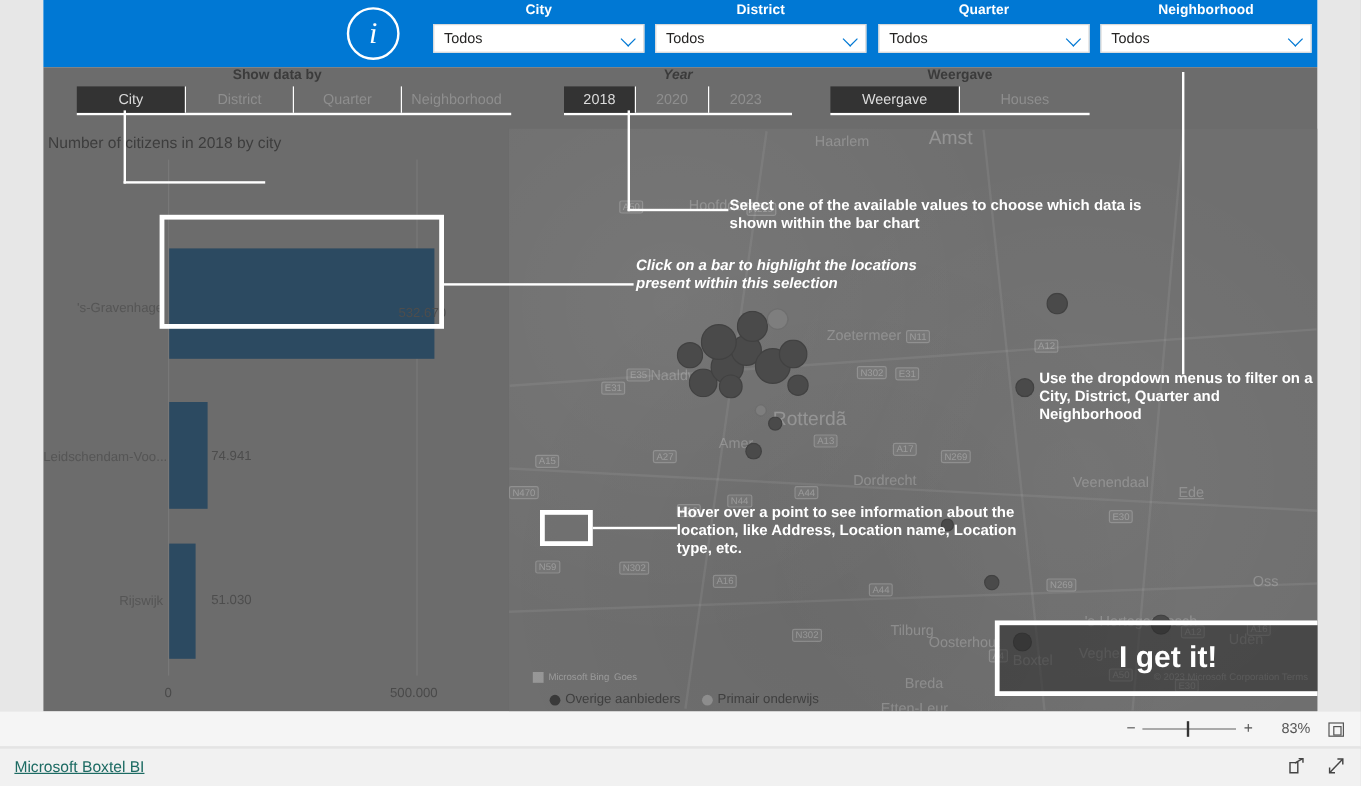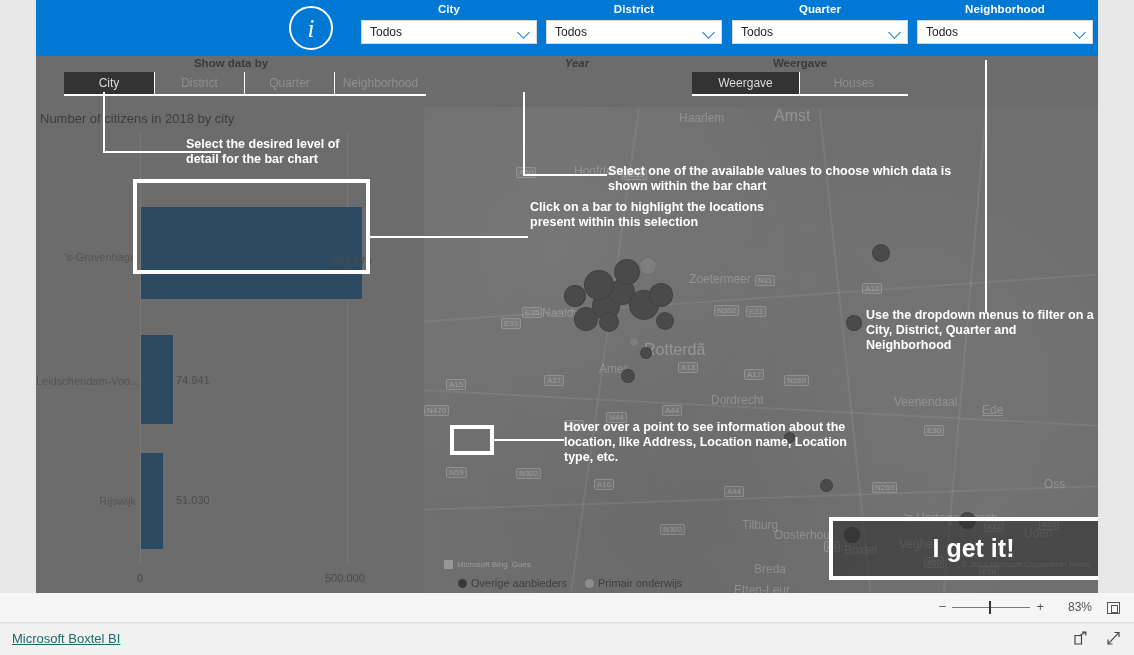--- a/index.html
+++ b/index.html
@@ -257,21 +257,26 @@
 
       <div class="band">
         <div class="band-title" style="left:0px; top:1px; width:390px;">Show data by</div>
         <div class="seg" style="left:28px; top:16px; width:362px;">
           <div class="seg-item on" style="width:91px;">City</div>
           <div class="seg-item" style="width:90px;">District</div>
           <div class="seg-item" style="width:90px;">Quarter</div>
           <div class="seg-item" style="width:91px;">Neighborhood</div>
         </div>
 
-        <div class="band-title" style="left:446px; top:1px; width:190px;font-style:italic;">Year</div>
+        <div class="band-title" style="left:434px; top:1px; width:190px;font-style:italic;">Year</div>
+        <div class="seg" style="left:434px; top:16px; width:190px;">
+          <div class="seg-item on" style="width:60px;">2018</div>
+          <div class="seg-item" style="width:61px;">2020</div>
+          <div class="seg-item" style="width:61px;">2023</div>
+        </div>
 
         <div class="band-title" style="left:656px; top:1px; width:216px;">Weergave</div>
         <div class="seg" style="left:656px; top:16px; width:216px;">
           <div class="seg-item on" style="width:108px;">Weergave</div>
           <div class="seg-item" style="width:108px;">Houses</div>
         </div>
       </div>
 
       <div class="chart-panel">
         <div class="chart-title">Number of citizens in 2018 by city</div>
@@ -396,31 +401,29 @@
           </div>
           <div class="legend-item">
             <span class="legend-dot light"></span>
             <span>Primair onderwijs</span>
           </div>
         </div>
       </div>
 
       <div class="line" style="left:67px; top:36px; width:2px; height:61px;"></div>
       <div class="line" style="left:67px; top:95px; width:118px; height:2px;"></div>
-      <div class="callout" style="left:150px; top:81px; white-space:pre;">Select the desired level of
-detail for the bar chart</div>
 
       <div class="line" style="left:487px; top:36px; width:2px; height:84px;"></div>
       <div class="line" style="left:487px; top:118px; width:84px; height:2px;"></div>
       <div class="callout" style="left:572px; top:108px; white-space:pre;">Select one of the available values to choose which data is
 shown within the bar chart</div>
 
       <div class="hl-box" style="left:97px; top:123px; width:237px; height:95px;"></div>
       <div class="line" style="left:334px; top:180px; width:158px; height:2px;"></div>
-      <div class="callout" style="left:494px; top:144px; white-space:pre;">Click on a bar to highlight the locations
+      <div class="callout" style="left:494px; top:158px; white-space:pre;font-style:italic;">Click on a bar to highlight the locations
 present within this selection</div>
 
       <div class="hl-box" style="left:414px; top:369px; width:44px; height:30px;"></div>
       <div class="line" style="left:458px; top:383px; width:70px; height:2px;"></div>
       <div class="callout" style="left:528px; top:364px; white-space:pre;">Hover over a point to see information about the
 location, like Address, Location name, Location
 type, etc.</div>
 
       <div class="line" style="left:949px; top:4px; width:2px; height:252px;"></div>
       <div class="callout" style="left:830px; top:252px; white-space:pre;">Use the dropdown menus to filter on a

